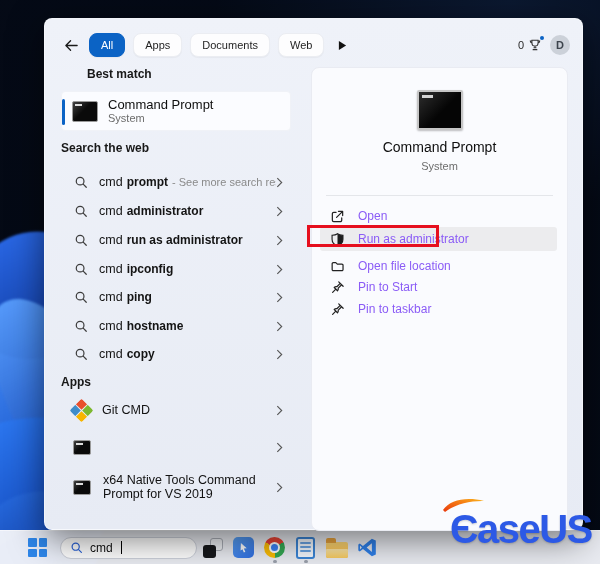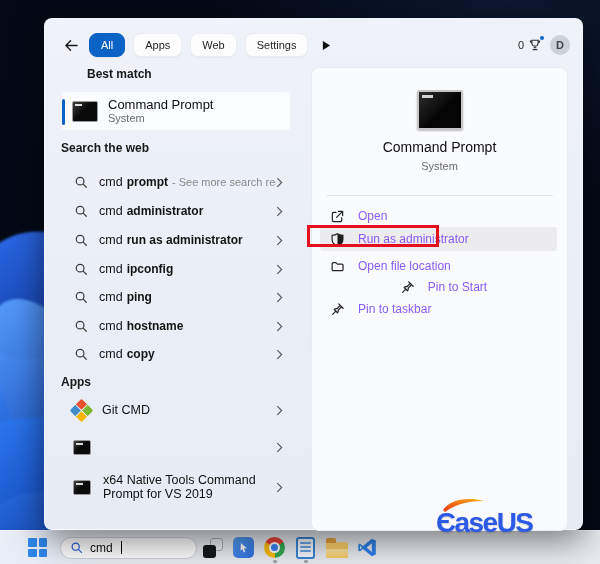--- a/index.html
+++ b/index.html
@@ -99,27 +99,27 @@
     border:1px solid #e9ebf2; border-radius:8px; }
   .big-cmd { position:absolute; top:22px; left:50%; transform:translateX(-50%); width:46px; height:40px;
     border:2px solid #c6c6c6; border-radius:2px; background:linear-gradient(135deg,#2e2e2e 0%,#050505 55%);
     box-shadow:0 1px 2px rgba(0,0,0,.25); }
   .big-cmd::after { content:""; position:absolute; top:3px; left:3px; width:11px; height:3px; background:rgba(255,255,255,.8); }
   .pv-title { position:absolute; top:71px; left:0; right:0; text-align:center; font-size:14px; color:#0f0f0f; }
   .pv-sub { position:absolute; top:92px; left:0; right:0; text-align:center; font-size:11px; color:#6d6d6d; }
   .pv-div { position:absolute; top:127px; left:14px; right:14px; height:1px; background:#e4e6ea; }
   .action { position:absolute; left:8px; right:10px; height:20px; display:flex; align-items:center; padding-left:10px; gap:13px;
     font-size:12px; color:#8b5cf6; cursor:pointer; border-radius:3px; }
-  .a0 { top:138px; } .a1 { top:159px; height:24px; background:#ececee; } .a2 { top:188px; } .a3 { top:209px;justify-content:center; } .a4 { top:231px; }
+  .a0 { top:138px; } .a1 { top:159px; height:24px; background:#ececee; } .a2 { top:188px; } .a3 { top:209px; } .a4 { top:231px; }
   .red-box { position:absolute; left:-13px; top:-2px; width:132px; height:22px; border:3px solid #e60f1e; pointer-events:none; z-index:5; }
 
   
   .watermark { position:absolute; left:436px; top:496px; z-index:20; width:164px; }
   .swoosh { position:absolute; left:6px; top:0; }
-  .brand { position:absolute; left:0; top:13px; font-size:28px; font-weight:bold; color:#2c59e6; letter-spacing:-1.5px; line-height:1;
+  .brand { position:absolute; left:14px; top:13px; font-size:40px; font-weight:bold; color:#2c59e6; letter-spacing:-1.5px; line-height:1;
     text-shadow:0 1px 2px rgba(0,0,0,.18); }
 
   svg { display:block; }
 </style>
 </head>
 <body>
 
 <div class="stage">
 
   <div class="wallpaper">
@@ -185,22 +185,22 @@
   <div class="search-window">
 
     <div class="tabbar">
       <div class="back-btn">
         <svg width="15" height="15" viewBox="0 0 16 16">
             <path d="M14 8 H2.5 M7 3 L2 8 L7 13" stroke="#1a1a1a" stroke-width="1.4" fill="none" stroke-linecap="round" stroke-linejoin="round"></path>
           </svg>
       </div>
       <div class="pill active">All</div>
       <div class="pill">Apps</div>
+      <div class="pill">Documents</div>
       <div class="pill">Web</div>
-      <div class="pill">Settings</div>
       <div class="more-tabs">
         <svg width="9" height="11" viewBox="0 0 10 12">
             <path d="M1 1 L9 6 L1 11 Z" fill="#111"></path>
           </svg>
       </div>
       <div class="tab-spacer"></div>
       <div class="rewards">
         <span class="cnt">0</span>
         <svg width="14" height="14" viewBox="0 0 16 16">
           <path d="M4.5 2.5 h7 v3.2 a3.5 3.5 0 0 1 -7 0 Z M4.5 3.5 H2.6 a2.4 2.4 0 0 0 2.2 2.4 M11.5 3.5 h1.9 a2.4 2.4 0 0 1 -2.2 2.4 M8 9.2 v2 M5.8 13.3 h4.4 M6.8 11.2 h2.4" fill="none" stroke="#333" stroke-width="1.2" stroke-linecap="round"></path>

